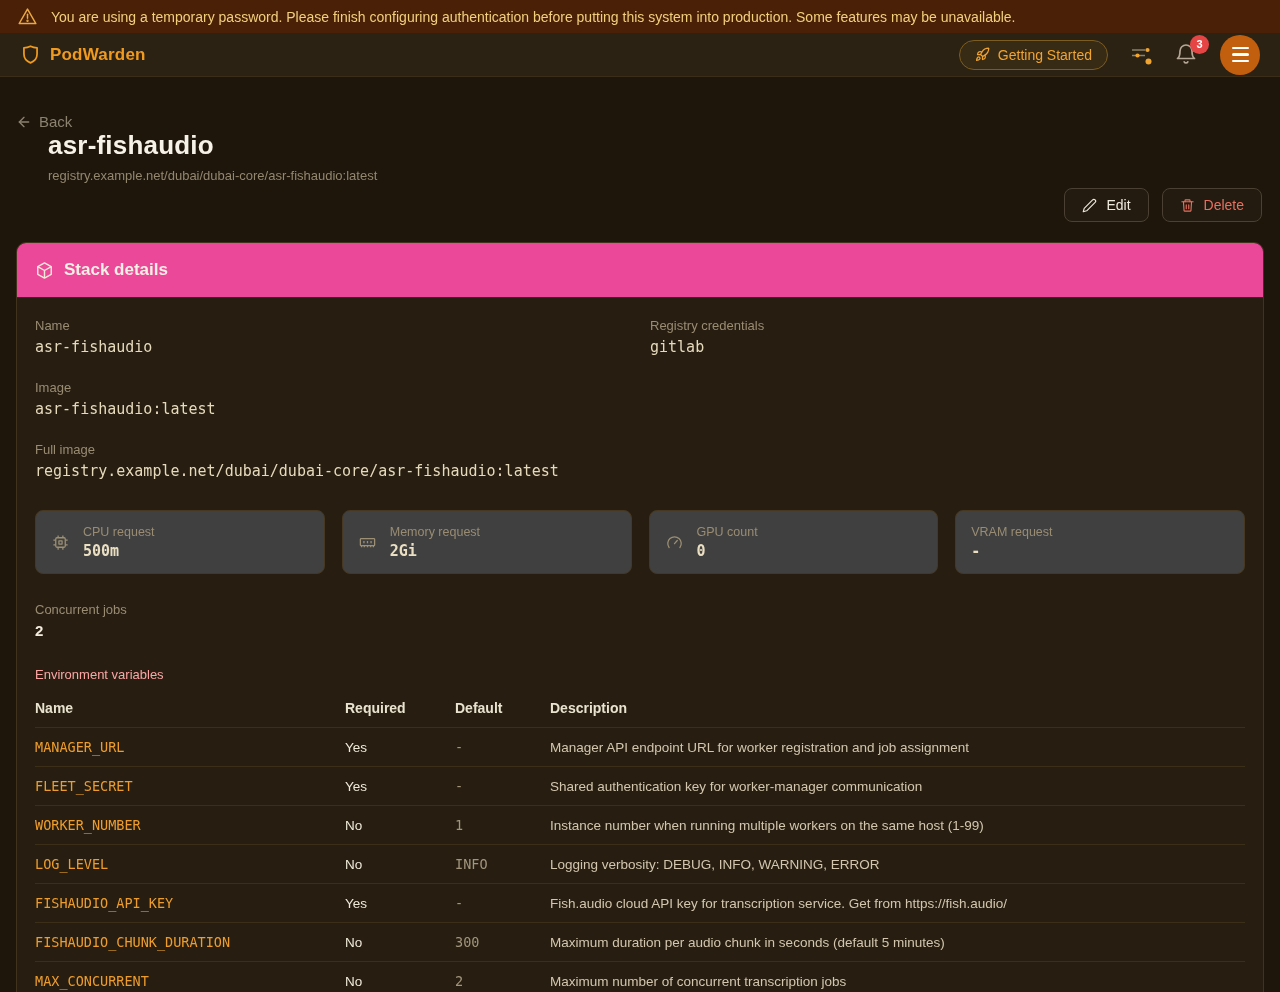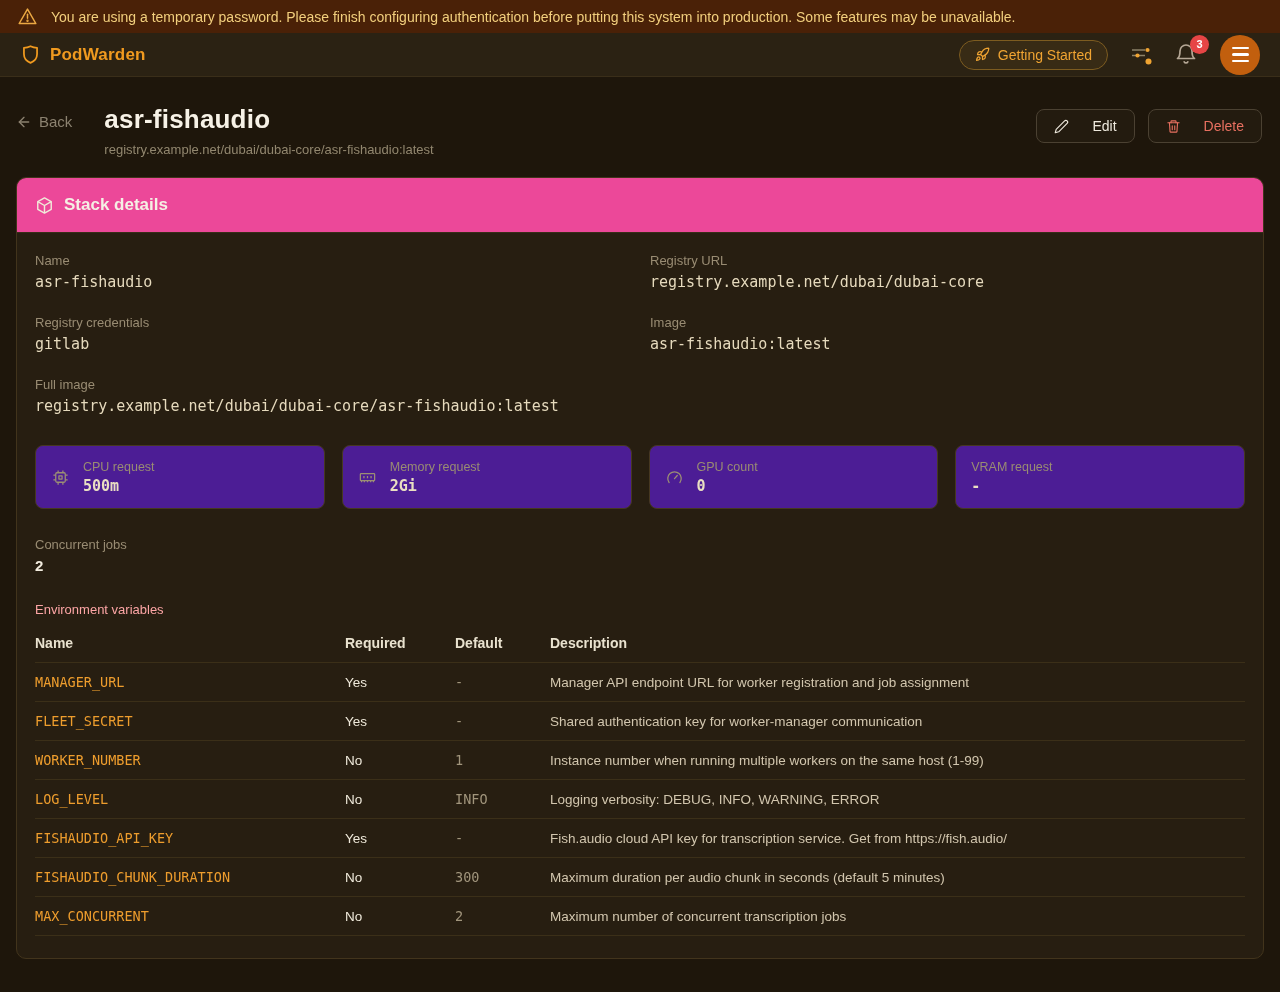--- a/index.html
+++ b/index.html
@@ -51,32 +51,33 @@
     width: 40px; height: 40px; border-radius: 50%;
     background: #c25f0e; border: none; cursor: pointer;
     display: flex; flex-direction: column; align-items: center; justify-content: center; gap: 4px;
   }
   .hamburger span { display: block; width: 17px; height: 2.4px; background: #fff; border-radius: 2px; }
 
   
   .page-head {
     display: flex; align-items: flex-start;
     padding: 27px 18px 20px 16px;
+    flex-direction: column;
   }
   .back-link {
     display: flex; align-items: center; gap: 7px;
     color: #8c8270; font-size: 15px; cursor: pointer;
     margin-top: 9px; text-decoration: none;
   }
   .title-block { margin-left: 32px; }
   .page-title { color: #f7f2e7; font-size: 26px; font-weight: bold; letter-spacing: 0.2px; }
   .page-subtitle { color: #92876f; font-size: 13px; margin-top: 7px; }
   .head-actions { margin-left: auto; display: flex; gap: 13px; margin-top: 5px; }
   .btn {
-    display: flex; align-items: center; gap: 23px;
+    display: flex; align-items: center; gap: 9px;
     padding: 8px 17px; border-radius: 8px;
     border: 1px solid #4b4132; background: #231b0f;
     font-size: 14px; font-family: inherit; cursor: pointer; text-align: right;
   }
   .btn-edit { color: #eee9dd; }
   .btn-delete { color: #e87060; }
 
   
   .card {
     margin: 0 16px;
@@ -104,21 +105,21 @@
     font-size: 15px; color: #e6dabd;
   }
   .full-image-field { margin-top: 24px; }
 
   
   .resources {
     margin-top: 30px;
     display: grid; grid-template-columns: repeat(4, 1fr); gap: 17px;
   }
   .res-card {
-    border: 1px solid #463821; background: #4c1d95; border-radius: 8px;
+    border: 1px solid #463821; background: #404040; border-radius: 8px;
     padding: 13px 15px; min-height: 64px;
     display: flex; align-items: center; gap: 13px;
   }
   .res-text .field-label { margin-bottom: 3px; font-size: 12.5px; }
   .res-value {
     font-family: "DejaVu Sans Mono", "Liberation Mono", monospace;
     font-size: 15px; font-weight: bold; color: #eadfc2;
   }
 
   .concurrent-field { margin-top: 28px; }
@@ -248,24 +249,20 @@
   </div>
 
   <div class="card-body">
 
     <div class="fields-grid">
       <div class="field">
         <div class="field-label">Name</div>
         <div class="mono-value">asr-fishaudio</div>
       </div>
       <div class="field">
-        <div class="field-label">Registry URL</div>
-        <div class="mono-value">registry.example.net/dubai/dubai-core</div>
-      </div>
-      <div class="field">
         <div class="field-label">Registry credentials</div>
         <div class="mono-value">gitlab</div>
       </div>
       <div class="field">
         <div class="field-label">Image</div>
         <div class="mono-value">asr-fishaudio:latest</div>
       </div>
     </div>
 
     <div class="field full-image-field">

